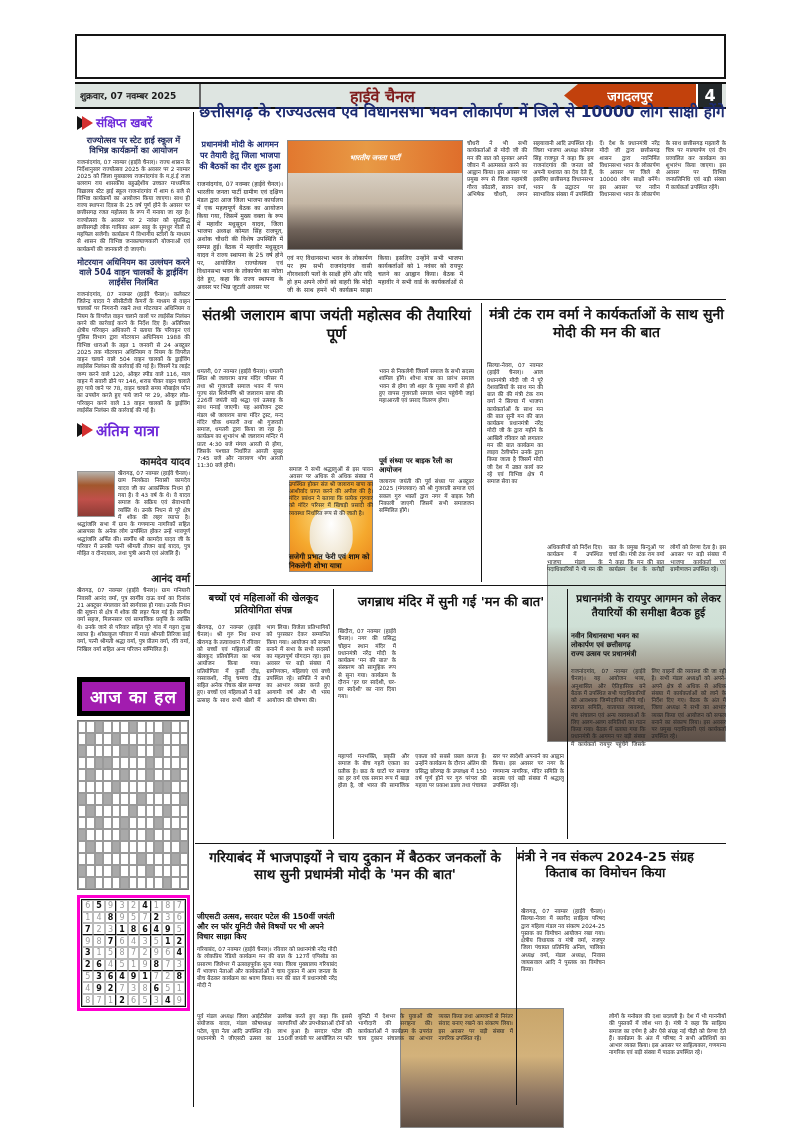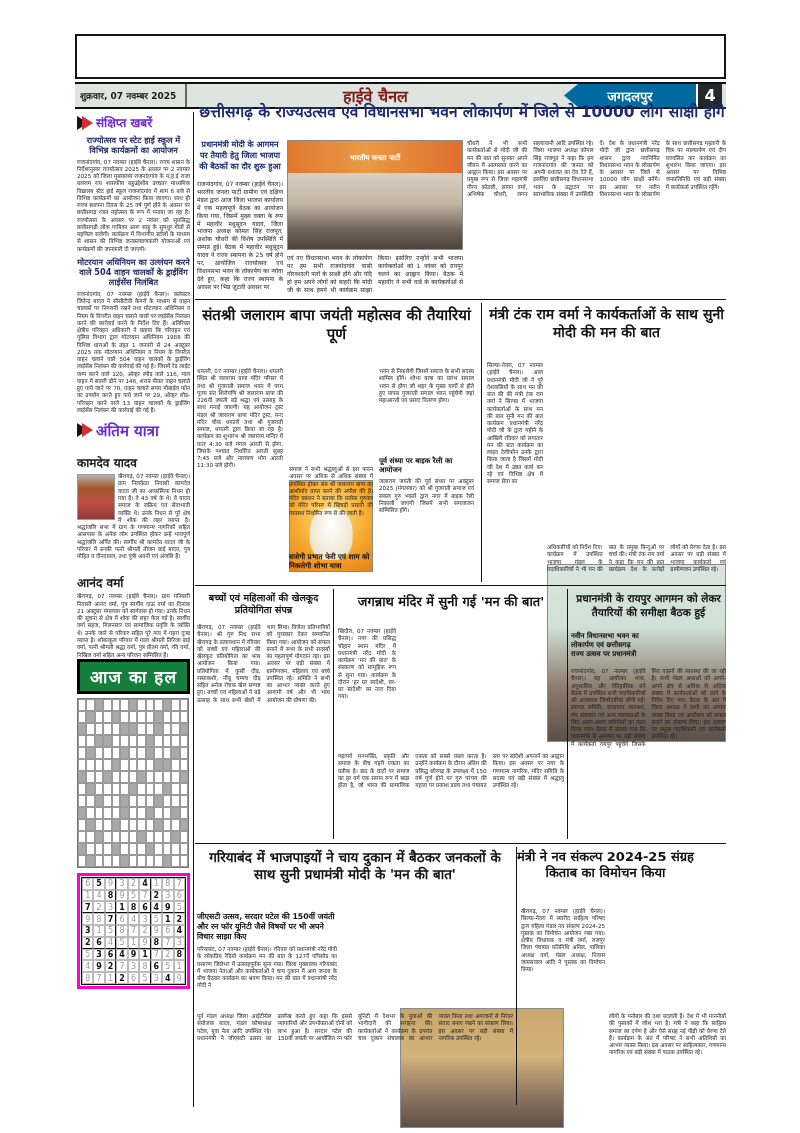--- a/index.html
+++ b/index.html
@@ -4,25 +4,25 @@
 <style>
   html,body{margin:0;padding:0;background:#e9e7e2;}
   *{box-sizing:border-box;}
   .sheet{position:relative;width:800px;height:1133px;background:#ffffff;margin:0 auto;overflow:hidden;
          font-family:"DejaVu Sans","Liberation Sans",sans-serif;color:#1a1a1a;}
   .abs{position:absolute;}
   
   .adbox{left:75px;top:34px;width:651px;height:45px;border:2px solid #141414;background:#fff;}
   .masthead{left:75px;top:82px;width:651px;height:27px;background:#dee5e1;border-top:2px solid #111;
             border-bottom:2px solid #111;display:flex;align-items:stretch;}
-  .mh-date{width:112px;display:flex;align-items:center;padding-left:5px;font-size:9px;font-weight:bold;
+  .mh-date{width:126px;display:flex;align-items:center;padding-left:5px;font-size:9px;font-weight:bold;
            border-right:2px solid #666;}
   .mh-title{flex:1;display:flex;align-items:center;justify-content:center;font-size:16px;font-weight:bold;color:#7f1d1d;}
   .mh-right{display:flex;width:162px;}
-  .mh-edition{width:132px;background:#0369a1;color:#fff;font-weight:bold;font-size:13px;display:flex;
+  .mh-edition{width:132px;background:#c2410c;color:#fff;font-weight:bold;font-size:13px;display:flex;
               align-items:center;justify-content:center;clip-path:polygon(0 50%,14px 0,100% 0,100% 100%,14px 100%);}
   .mh-page{width:26px;background:#23282a;color:#fff;font-weight:bold;font-size:16px;display:flex;
            align-items:center;justify-content:center;border-left:2px solid #fff;}
   
   .vrule{border-left:1px solid #141414;width:0;}
   .hrule{border-top:1px solid #141414;height:0;}
   
   .body-sm{font-size:6px;line-height:1.32;text-align:justify;color:#222;}
   .body-xs{font-size:5.6px;line-height:1.3;text-align:justify;color:#222;}
   .cols2{column-count:2;column-gap:6px;}
@@ -31,25 +31,25 @@
   .hl-navy{color:#1c2b72;font-weight:bold;text-align:center;}
   .hl-black{color:#131313;font-weight:bold;text-align:center;}
   
   .sidebar{left:75px;top:112px;width:117px;height:996px;padding:0 2px;}
   .chevwrap{display:inline-flex;align-items:center;margin-right:3px;}
   .chev{width:0;height:0;border-top:7px solid transparent;border-bottom:7px solid transparent;}
   .chev.k{border-left:11px solid #151515;}
   .chev.r{border-left:11px solid #d32f2f;margin-left:-6px;}
   .sec-head{display:flex;align-items:center;font-weight:bold;font-size:12px;color:#6d28d9;margin:2px 0 3px 0;}
   .brief-head{font-size:8.2px;font-weight:bold;color:#26305f;text-align:center;line-height:1.25;margin:4px 0 3px 0;}
-  .obit-name{font-size:12px;font-weight:bold;text-align:left;margin:14px 0 2px 0;}
+  .obit-name{font-size:10px;font-weight:bold;text-align:right;margin:14px 0 2px 0;}
   .obit-photo{float:left;width:38px;height:46px;margin:1px 3px 1px 0;
               background:linear-gradient(180deg,#b7b3ac 0%,#a2572d 30%,#c0504a 62%,#8d3b35 100%);border:1px solid #999;}
   
-  .puzzle-title{margin-top:0;background:#15803d;border:3px solid #000000;color:#fff;font-weight:bold;
+  .puzzle-title{margin-top:24px;background:#a21caf;border:5px solid #000000;color:#fff;font-weight:bold;
                 font-size:17px;text-align:center;padding:3px 0;letter-spacing:1px;}
   .crossword{margin-top:4px;border:1px solid #777;display:grid;grid-template-columns:repeat(13,1fr);width:112px;}
   .cw-cell{height:12px;border:0.5px solid #9a9a9a;background:#fff;font-size:4px;color:#777;padding-left:1px;}
   .cw-cell.blk{background:#a9a9a9;}
   .sudoku{margin-top:5px;border:3px solid #ff00cf;background:#fff;padding:1px;}
   .sud-grid{display:grid;grid-template-columns:repeat(9,1fr);border:1.5px solid #111;}
   .sud-cell{height:11.8px;display:flex;align-items:center;justify-content:center;font-size:8px;color:#9a9a9a;
             border:0.5px solid #bbb;background:#fff;}
   .sud-cell.b{color:#111;font-weight:bold;}
   .sud-cell.r3{border-bottom:1.5px solid #111;}
@@ -396,21 +396,21 @@
     </div>
   </div>
 
   <div class="abs vrule" style="left:193px;top:112px;height:995px;"></div>
 
   <div class="abs hl-navy" style="left:196px;top:104px;width:532px;font-size:15.5px;line-height:1.1;">छत्तीसगढ़ के राज्यउत्सव एवं विधानसभा भवन लोकार्पण में जिले से 10000 लोग साक्षी होंगे</div>
 
   <div class="abs hl-navy" style="left:197px;top:140px;width:86px;font-size:8px;line-height:1.35;">प्रधानमंत्री मोदी के आगमन पर तैयारी हेतु जिला भाजपा की बैठकों का दौर शुरू हुआ</div>
   <div class="abs body-sm" style="left:197px;top:180px;width:86px;height:116px;overflow:hidden;">राजनांदगांव, 07 नवम्बर (हाईवे चैनल)। भारतीय जनता पार्टी ग्रामीण एवं दक्षिण मंडल द्वारा आज जिला भाजपा कार्यालय में एक महत्वपूर्ण बैठक का आयोजन किया गया, जिसमें मुख्य वक्ता के रूप में महावीर मधुसूदन यादव, जिला भाजपा अध्यक्ष कोमल सिंह राजपूत, अशोक चौधरी की विशेष उपस्थिति में सम्पन्न हुई। बैठक में महावीर मधुसूदन यादव ने राज्य स्थापना के 25 वर्ष होने पर, आयोजित राज्योत्सव एवं विधानसभा भवन के लोकार्पण का न्योता देते हुए, कहा कि राज्य स्थापना के अवसर पर भिन्न जुटली अवसर पर</div>
 
-  <div class="abs photo" style="left:287px;top:140px;width:176px;height:110px;">
+  <div class="abs photo" style="left:287px;top:140px;width:176px;height:110px;font-style:italic;">
     <div class="ph-banner">भारतीय जनता पार्टी</div>
     <div class="ph-people"></div>
   </div>
   <div class="abs body-sm cols2" style="left:287px;top:254px;width:176px;height:42px;overflow:hidden;">एवं नए विधानसभा भवन के लोकार्पण पर हम सभी राजनांदगांव वासी गौरवशाली पलों के साक्षी होंगे और यदि हो हम अपने लोगों को बाहरी कि मोदी जी के साथ हमने भी कार्यक्रम साझा किया। इसलिए उन्होंने सभी भाजपा कार्यकर्ताओं को 1 नवंबर को रायपुर चलने का आह्वान किया। बैठक में महावीर ने सभी वार्ड के कार्यकर्ताओं से क्रमशः वाहनों एवं आवागमन तथा अन्य विषय पर महत्वपूर्ण चर्चा की।</div>
 
   <div class="abs body-xs cols4" style="left:467px;top:140px;width:259px;height:156px;overflow:hidden;">चौधरी ने भी सभी कार्यकर्ताओं से मोदी जी की मन की बात को सुनकर अपने जीवन में आत्मसात करने का आह्वान किया। इस अवसर पर प्रमुख रूप से जिला महामंत्री गौरव कोठारी, सावन वर्मा, अभिषेक चौधरी, लगन सहयावानी आदि उपस्थित रहे। जिला भाजपा अध्यक्ष कोमल सिंह राजपूत ने कहा कि हम राजनांदगांव की जनता को अपनी यथावत का देय देते हैं, इसलिए छत्तीसगढ़ विधानसभा भवन के उद्घाटन पर स्वाभाविक संख्या में उपस्थिति दें। देश के प्रधानमंत्री नरेंद्र मोदी जी द्वारा छत्तीसगढ़ शासन द्वारा नवनिर्मित विधानसभा भवन के लोकार्पण के अवसर पर जिले से 10000 लोग साक्षी बनेंगे। इस अवसर पर नवीन विधानसभा भवन के लोकार्पण के साथ छत्तीसगढ़ महतारी के चित्र पर माल्यार्पण एवं दीप प्रज्वलित कर कार्यक्रम का शुभारंभ किया जाएगा। इस अवसर पर विभिन्न जनप्रतिनिधि एवं बड़ी संख्या में कार्यकर्ता उपस्थित रहेंगे।</div>
 
   <div class="abs hrule" style="left:195px;top:299px;width:531px;"></div>
 
   <div class="abs hl-black" style="left:197px;top:306px;width:279px;font-size:15px;line-height:1.25;">संतश्री जलाराम बापा जयंती महोत्सव की तैयारियां पूर्ण</div>

